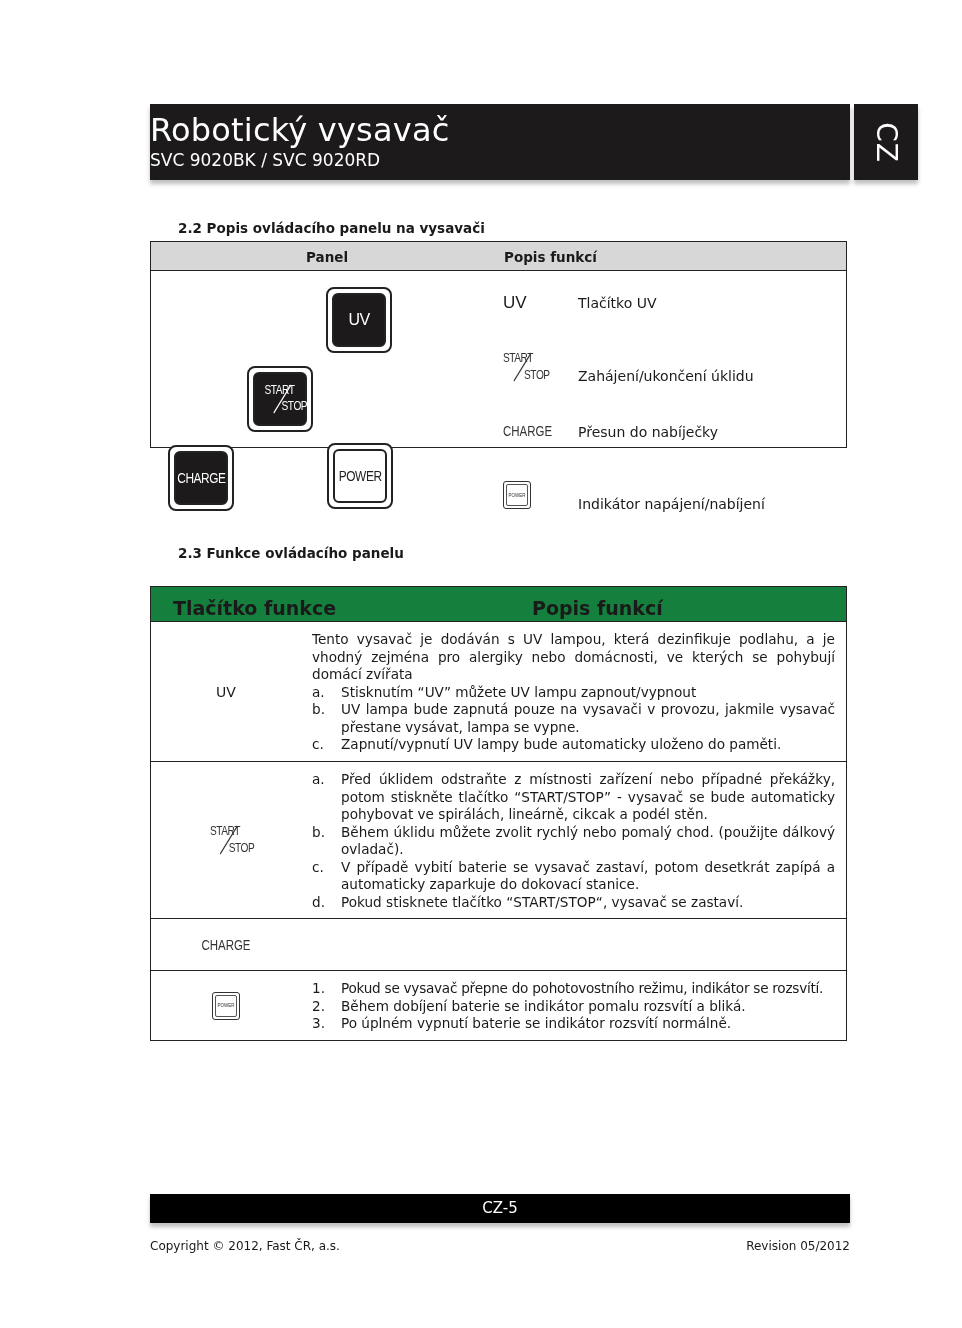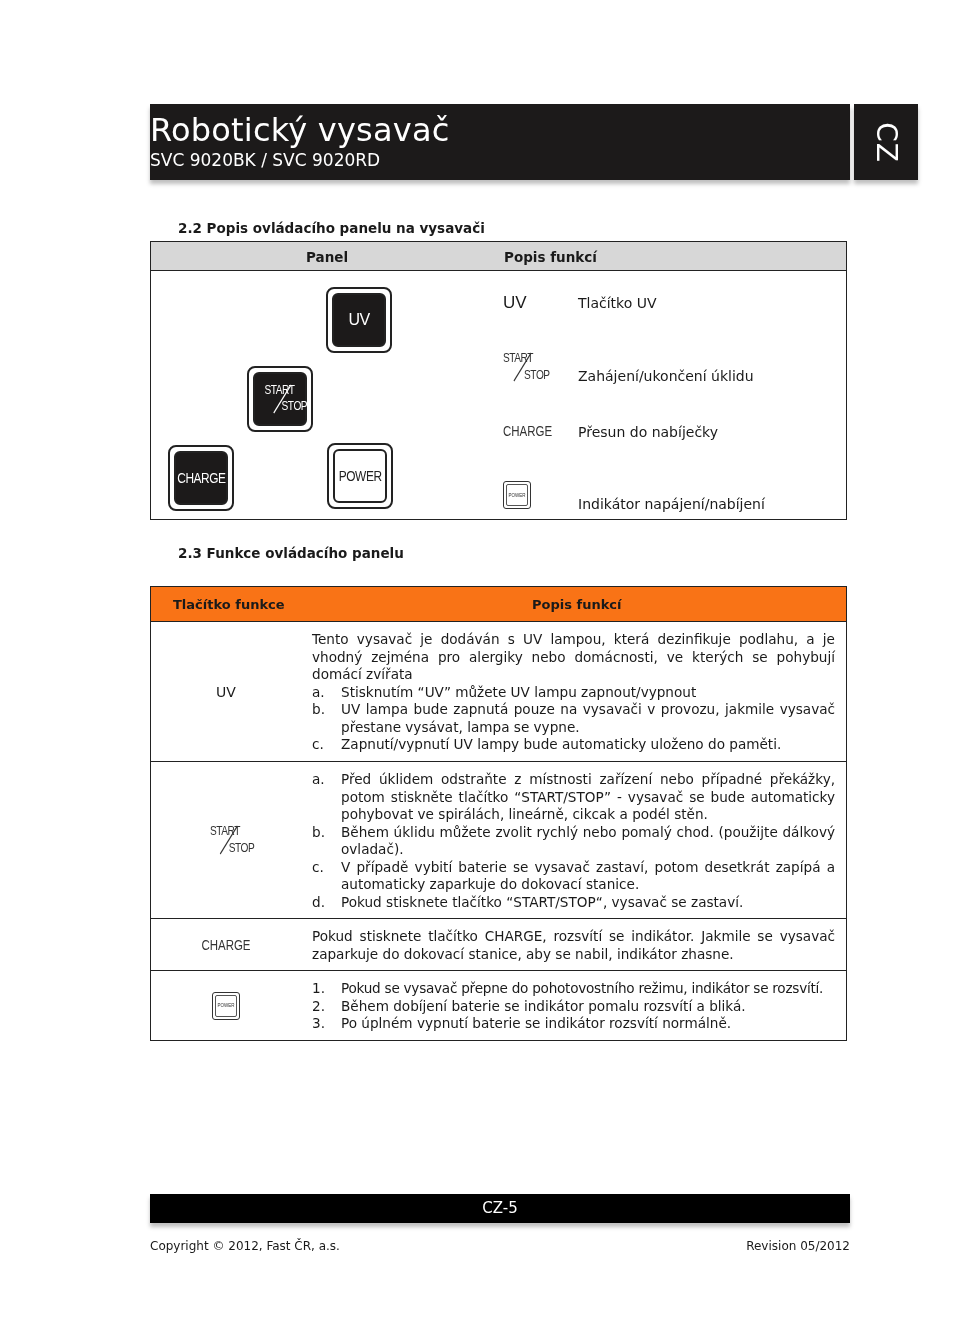--- a/index.html
+++ b/index.html
@@ -16,21 +16,21 @@
 
   .lang-tab {
     position: absolute; left: 854px; top: 104px; width: 64px; height: 76px;
     background: #1c1a1a; color: #fff; box-shadow: 0 4px 4px rgba(0,0,0,0.25);
     display: flex; align-items: center; justify-content: center;
   }
   .lang-tab span { transform: rotate(90deg); font-size: 28px; letter-spacing: 1px; display: inline-block; }
 
   .section-heading { position: absolute; left: 150px; font-size: 13.5px; font-weight: bold; margin-left: 28px; }
 
-  .panel-table { position: absolute; left: 150px; top: 241px; width: 697px; height: 279px; border: 1.5px solid #222; }
+  .panel-table { position: absolute; left: 150px; top: 241px; width: 697px; height: 207px; border: 1.5px solid #222; }
   .panel-head { height: 29px; background: #d7d7d7; border-bottom: 1.5px solid #222; position: relative; font-size: 13.5px; font-weight: bold; }
   .panel-head .h-panel { position: absolute; left: 155px; top: 7px; }
   .panel-head .h-desc { position: absolute; left: 353px; top: 7px; }
 
   .key {
     position: absolute; width: 66px; height: 66px; border: 2px solid #222; border-radius: 8px; background: #fff;
     display: flex; align-items: center; justify-content: center;
   }
   .key .inner {
     width: 54px; height: 54px; border: 2px solid #222; border-radius: 6px; background: #1c1a1a; color: #fff;
@@ -49,21 +49,21 @@
   .row-sym { position: absolute; left: 503px; }
 
   .mini-power {
     width: 28px; height: 28px; border: 1.5px solid #333; border-radius: 3px; display: flex; align-items: center; justify-content: center; background: #fff;
   }
   .mini-power .mp-inner {
     width: 22px; height: 22px; border: 1px solid #555; border-radius: 2px; font-size: 4.5px; display: flex; align-items: center; justify-content: center; font-family: "Liberation Sans", sans-serif; color: #333;
   }
 
   .func-table { position: absolute; left: 150px; top: 586px; width: 697px; border: 1.5px solid #222; }
-  .func-head { height: 35px; background: #f97316; border-bottom: 1.5px solid #222; position: relative; font-size: 13px; font-weight: bold; }
+  .func-head { height: 35px; background: #15803d; border-bottom: 1.5px solid #222; position: relative; font-size: 19px; font-weight: bold; }
   .func-head .h1 { position: absolute; left: 22px; top: 10px; }
   .func-head .h2 { position: absolute; left: 381px; top: 10px; }
 
   .frow { position: relative; border-bottom: 1.5px solid #222; }
   .frow:last-child { border-bottom: none; }
   .fcell-key { position: absolute; left: 0; top: 0; bottom: 0; width: 150px; display: flex; align-items: center; justify-content: center; }
   .fcell-desc { margin-left: 161px; margin-right: 11px; font-size: 13.6px; line-height: 17.5px; text-align: justify; }
   .fcell-desc p { margin: 0; }
   .li { display: flex; }
   .li .mk { width: 29px; flex: none; }
@@ -206,23 +206,20 @@
           <span class="mk">d.</span>
           <span class="tx">Pokud stisknete tlačítko “START/STOP“, vysavač se zastaví.</span>
         </div>
     </div>
   </div>
 
   <div class="frow" style="height:52px; padding-top:9px;">
     <div class="fcell-key">
       <span style="font-size:14px; font-family:'Liberation Sans',sans-serif; color:#333; display:inline-block; transform:scaleX(0.82);">CHARGE</span>
     </div>
-    <div class="fcell-desc">
-      <p>Pokud stisknete tlačítko CHARGE, rozsvítí se indikátor. Jakmile se vysavač zaparkuje do dokovací stanice, aby se nabil, indikátor zhasne.</p>
-    </div>
   </div>
 
   <div class="frow" style="height:69px; padding-top:9px;">
     <div class="fcell-key">
       <div class="mini-power">
           <div class="mp-inner">POWER</div>
         </div>
     </div>
     <div class="fcell-desc">
       <div class="li">

